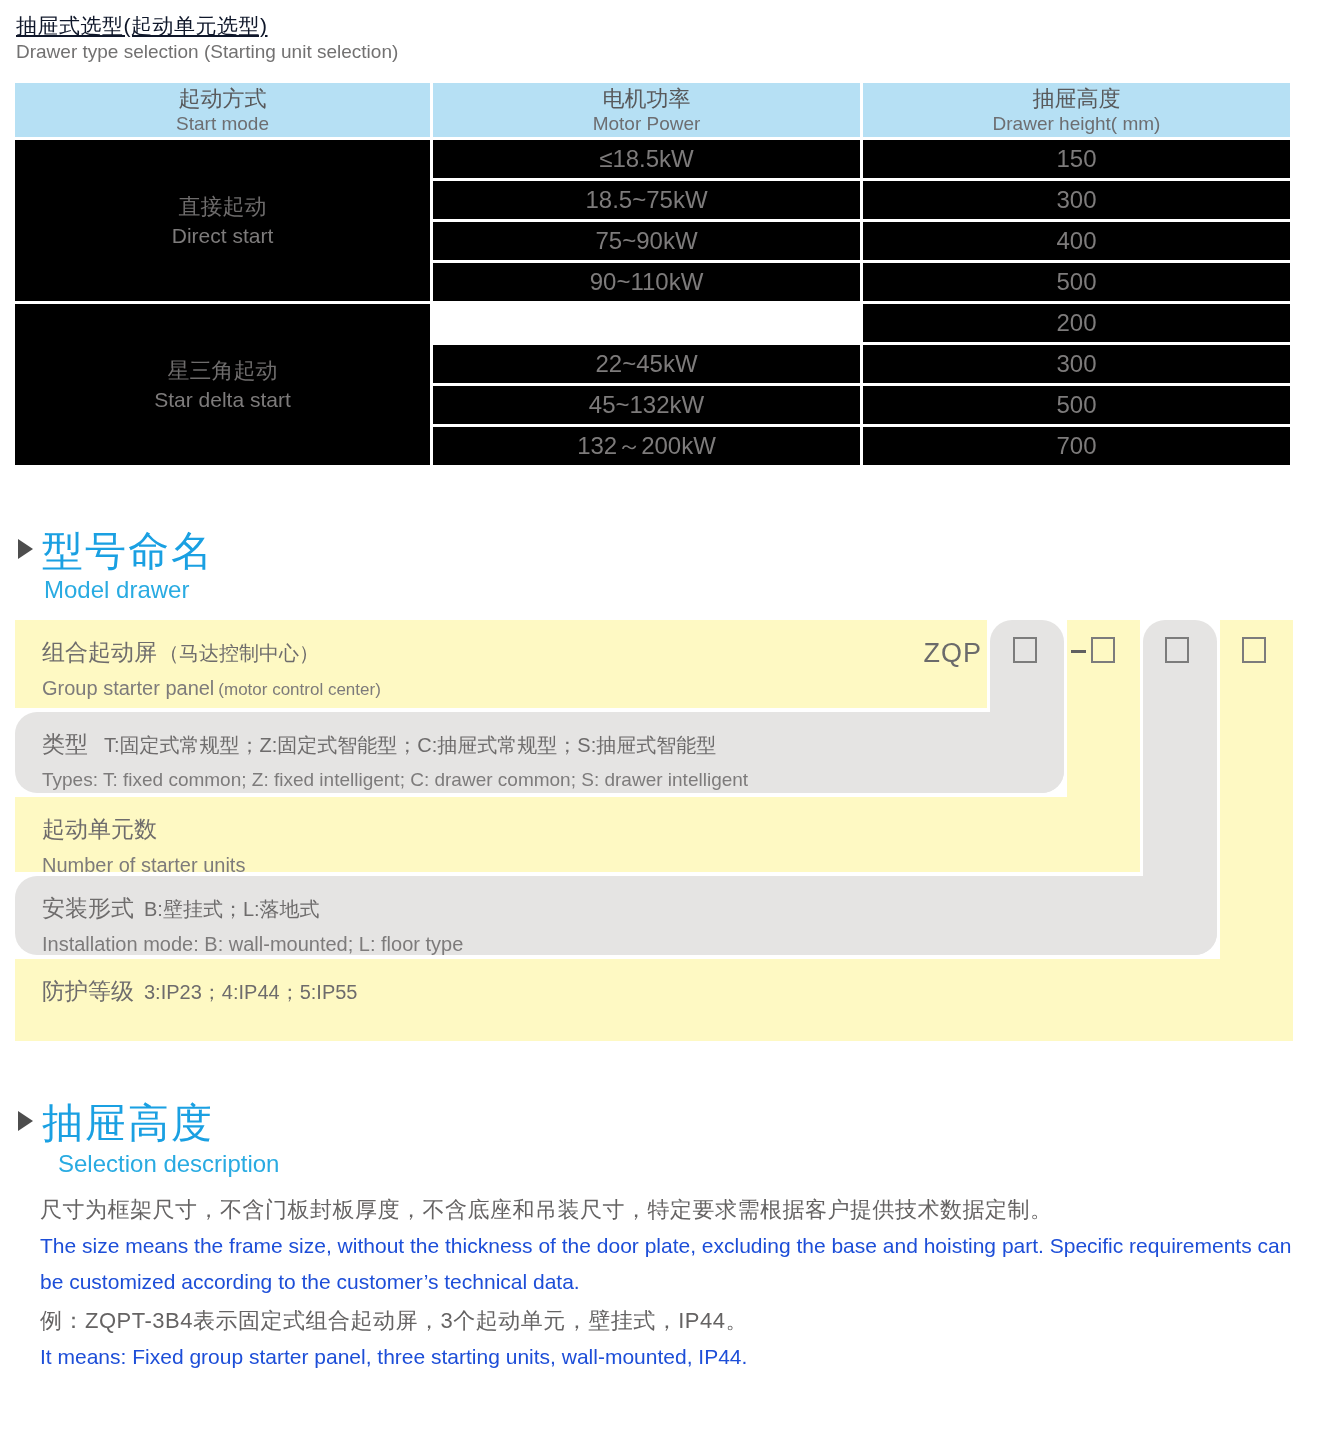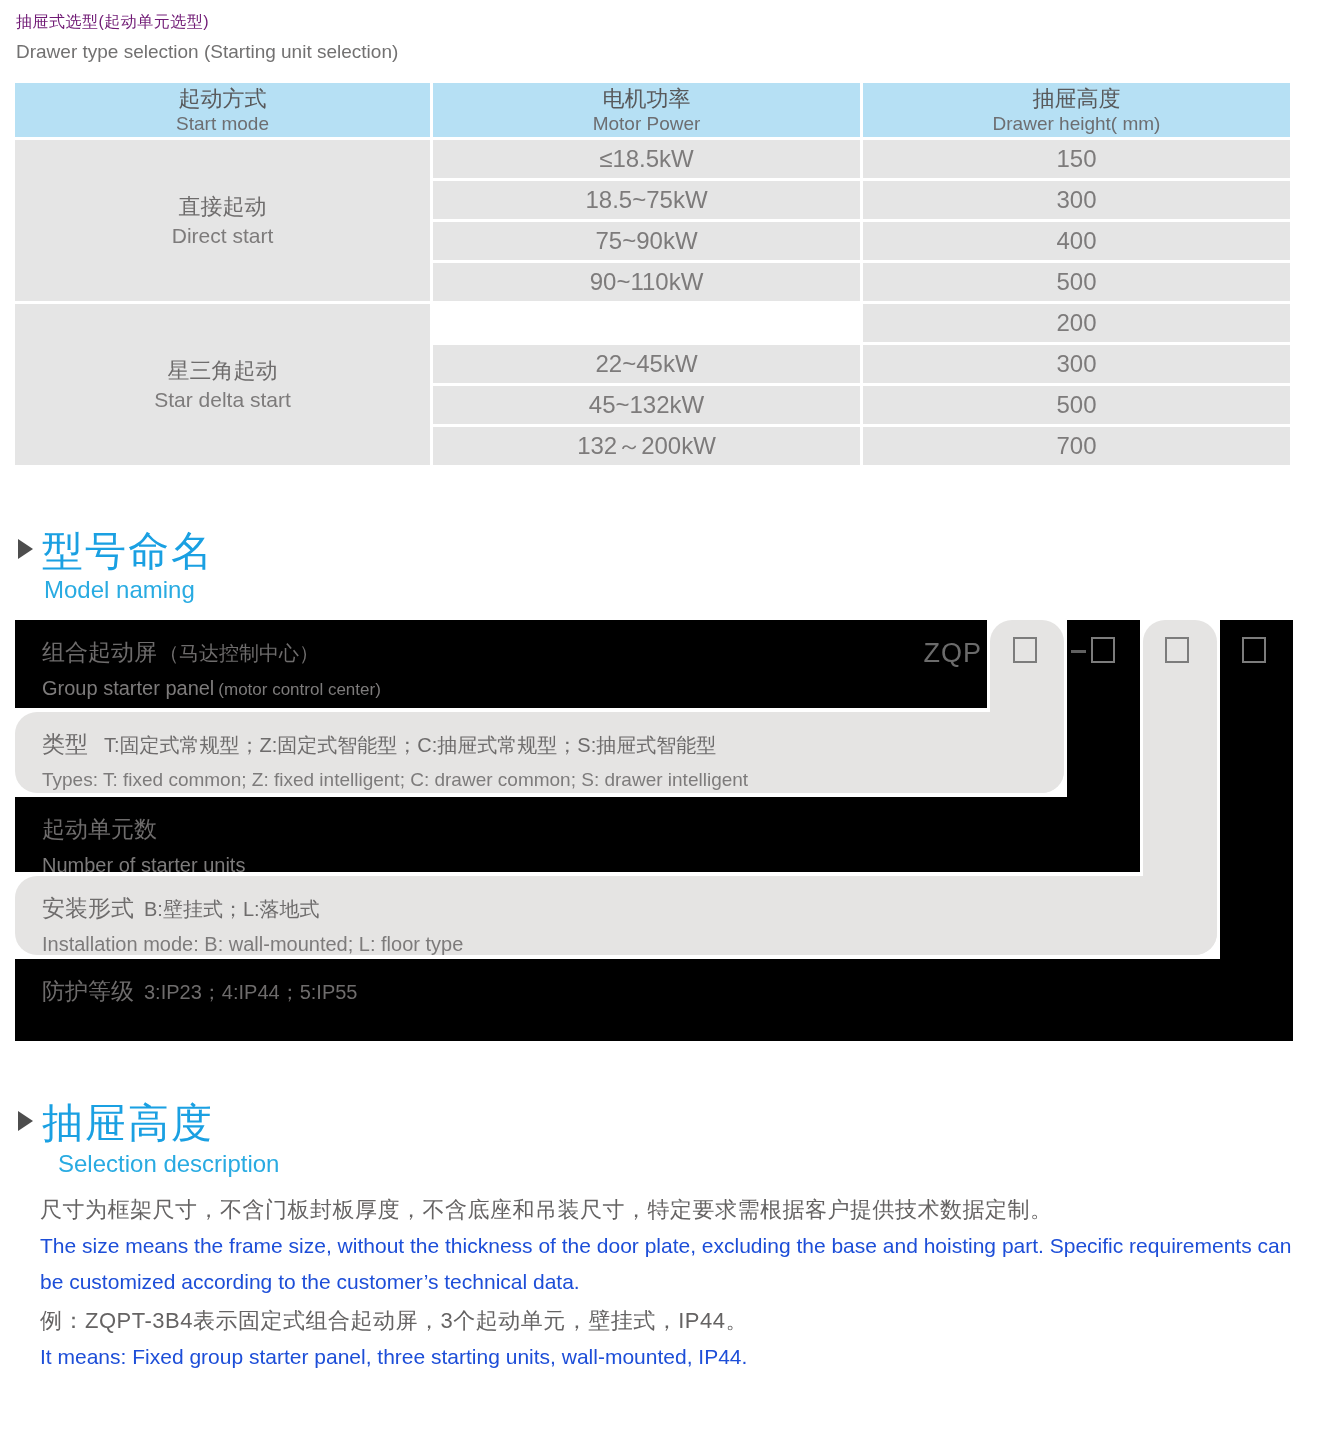--- a/index.html
+++ b/index.html
@@ -6,55 +6,55 @@
   html,body { background:#ffffff; }
   body {
     position:relative;
     width:1322px; height:1436px;
     font-family:"Liberation Sans","DejaVu Sans",sans-serif;
     overflow:hidden;
   }
   .abs { position:absolute; }
 
   
-  .page-title-zh { left:16px; top:12px; font-size:16px; color:#701a75; letter-spacing:0.5px; }
+  .page-title-zh { left:16px; top:12px; font-size:21px; color:#0f172a; letter-spacing:0.5px;text-decoration:underline; }
   .page-title-en { left:16px; top:41px; font-size:19px; color:#727171; }
 
   
   .sel-table {
     left:15px; top:83px; width:1275px;
     display:grid;
     grid-template-columns:415px 427px 427px;
     grid-template-rows:54px repeat(8,38px);
     gap:3px;
   }
   .sel-table .cell {
     display:flex; flex-direction:column; align-items:center; justify-content:center;
-    background:#e5e5e5;
+    background:#000000;
   }
   .sel-table .hdr { background:#b6e0f4; }
   .hdr .zh { font-size:22px; color:#58595b; line-height:26px; }
   .hdr .en { font-size:19px; color:#6d6e71; line-height:23px; }
   .mode .zh { font-size:22px; color:#6e6c6c; line-height:30px; }
   .mode .en { font-size:21px; color:#7d7b7b; line-height:27px; }
   .val { font-size:24px; color:#7d7b7b; }
 
   
   .tri {
     width:0; height:0;
     border-left:15px solid #4d4d4d;
     border-top:10px solid transparent;
     border-bottom:10px solid transparent;
   }
   .sec-zh { font-size:41px; color:#1aa0e2; letter-spacing:2px; }
   .sec-en { font-size:24px; color:#29abe2; }
 
   
   .naming { left:15px; top:620px; width:1278px; height:421px; }
-  .naming .blue { background:#000000; }
+  .naming .blue { background:#fef9c3; }
   .naming .gray { background:#e5e4e3;border-radius:22px; }
   .n-row { position:absolute; left:0; padding:15px 0 0 27px; }
   .n-band { position:absolute; top:0; }
   .n-row .zh { line-height:35px; }
   .n-row .zh .lab { font-size:23px; color:#6e6c6c; }
   .n-row .zh .det { font-size:20px; color:#6e6c6c; margin-left:10px; }
   .n-row .en { line-height:32px; }
   .n-row .en .lab { font-size:20px; color:#7d7b7b; }
   .n-row .en .det { font-size:17px; color:#7d7b7b; margin-left:4px; }
   .zqp {
@@ -124,21 +124,21 @@
   <div class="cell val" style="grid-area:7/2">22~45kW</div>
   <div class="cell val" style="grid-area:7/3">300</div>
   <div class="cell val" style="grid-area:8/2">45~132kW</div>
   <div class="cell val" style="grid-area:8/3">500</div>
   <div class="cell val" style="grid-area:9/2">132～200kW</div>
   <div class="cell val" style="grid-area:9/3">700</div>
 </div>
 
 <div class="abs tri" style="left:18px; top:539px;"></div>
 <div class="abs sec-zh" style="left:42px; top:524px;">型号命名</div>
-<div class="abs sec-en" style="left:44px; top:576px;">Model naming</div>
+<div class="abs sec-en" style="left:44px; top:576px;">Model drawer</div>
 
 <div class="abs naming">
 
   <div class="n-band gray b2"></div>
   <div class="n-band blue b3"></div>
   <div class="n-band gray b4"></div>
   <div class="n-band blue b5"></div>
 
   <div class="n-row blue r1">
     <div class="zh">

